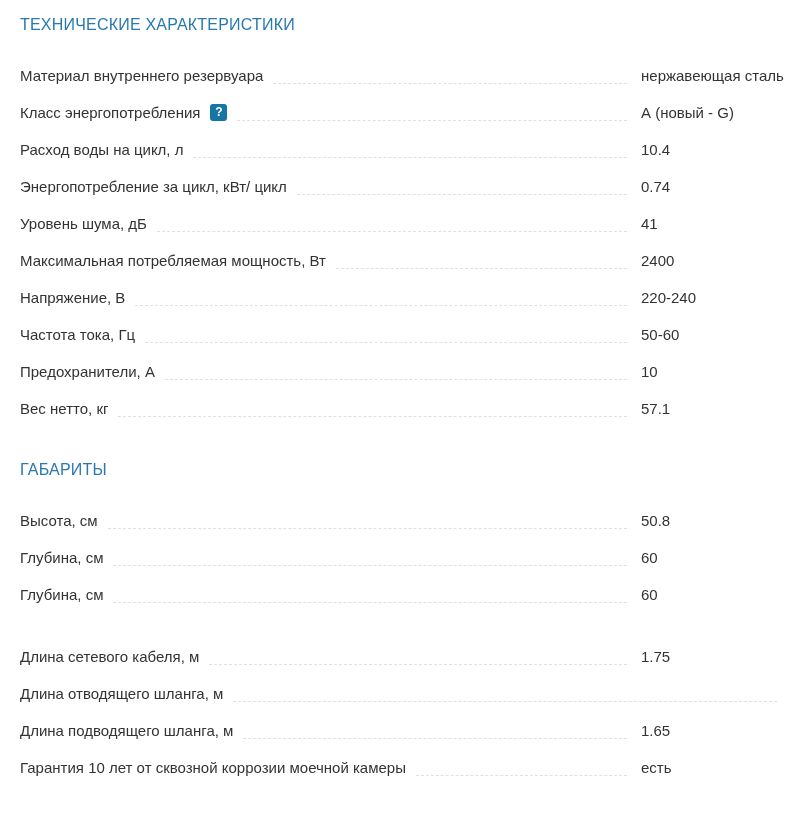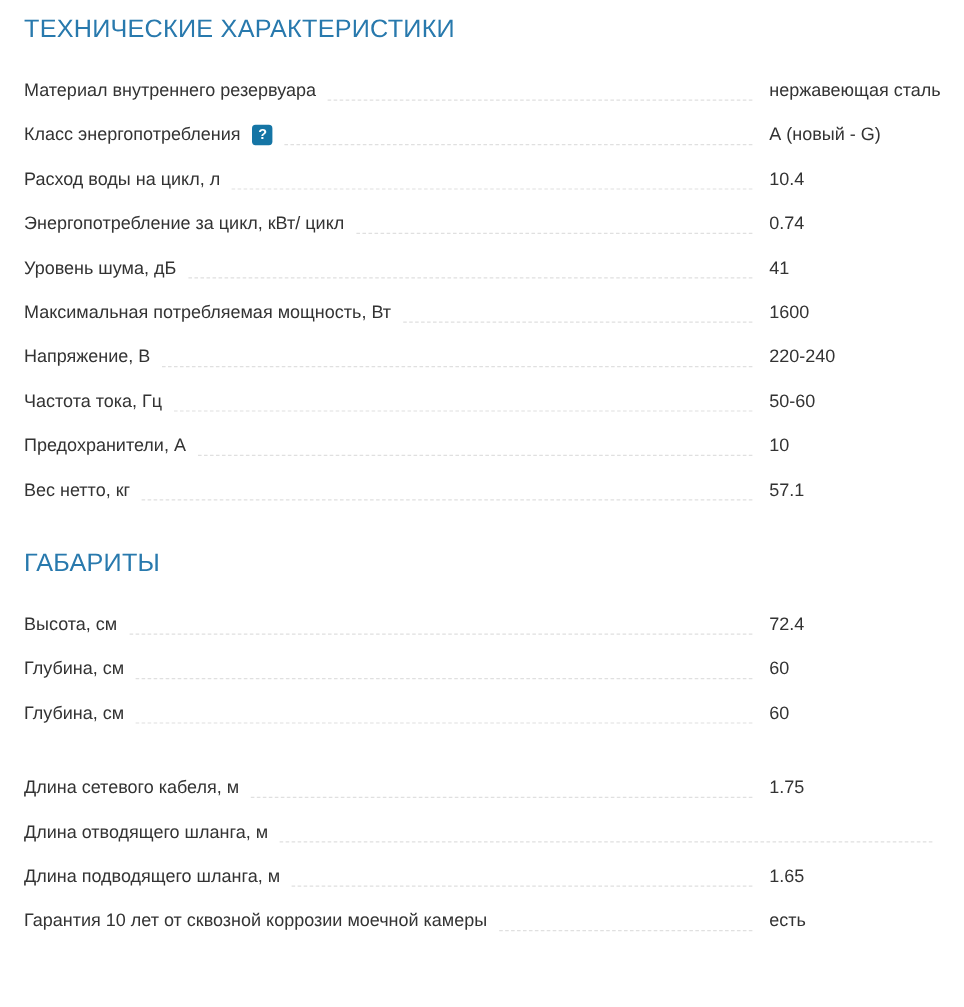--- a/index.html
+++ b/index.html
@@ -9,21 +9,21 @@
     box-sizing: border-box;
     padding: 15px 12px 0 20px;
     font-family: "Liberation Sans", sans-serif;
     color: #333333;
     overflow: hidden;
   }
   .section { margin: 0; }
   .section + .section { margin-top: 40px; }
   .section-title {
     margin: 0;
-    font-size: 21px;
+    font-size: 16px;
     font-weight: 400;
     letter-spacing: 0.2px;
     color: #2879ad;
     line-height: 20px;
   }
   .rows { margin-top: 30px; }
   .spec-row {
     display: flex;
     align-items: flex-end;
     font-size: 15px;
@@ -106,21 +106,21 @@
           <span>Уровень шума, дБ</span>
         </span>
       <span class="leader"></span>
       <span class="spec-value">41</span>
     </div>
     <div class="spec-row">
       <span class="spec-label">
           <span>Максимальная потребляемая мощность, Вт</span>
         </span>
       <span class="leader"></span>
-      <span class="spec-value">1600</span>
+      <span class="spec-value">2400</span>
     </div>
     <div class="spec-row">
       <span class="spec-label">
           <span>Напряжение, В</span>
         </span>
       <span class="leader"></span>
       <span class="spec-value">220-240</span>
     </div>
     <div class="spec-row">
       <span class="spec-label">
@@ -147,21 +147,21 @@
 </section>
 
 <section class="section">
   <h2 class="section-title">ГАБАРИТЫ</h2>
   <div class="rows">
     <div class="spec-row">
       <span class="spec-label">
           <span>Высота, см</span>
         </span>
       <span class="leader"></span>
-      <span class="spec-value">72.4</span>
+      <span class="spec-value">50.8</span>
     </div>
     <div class="spec-row">
       <span class="spec-label">
           <span>Глубина, см</span>
         </span>
       <span class="leader"></span>
       <span class="spec-value">60</span>
     </div>
     <div class="spec-row">
       <span class="spec-label">

